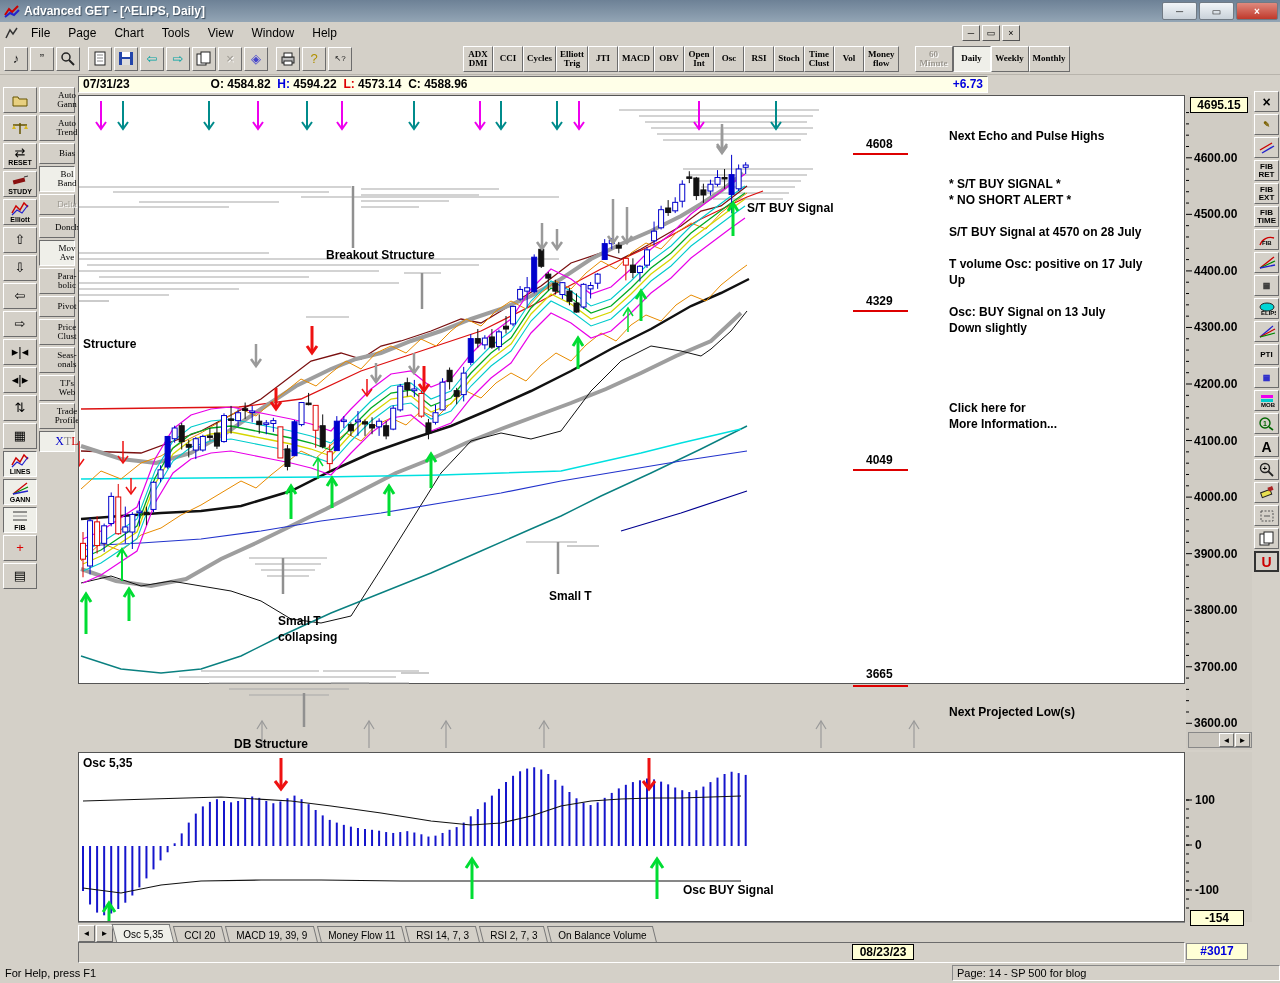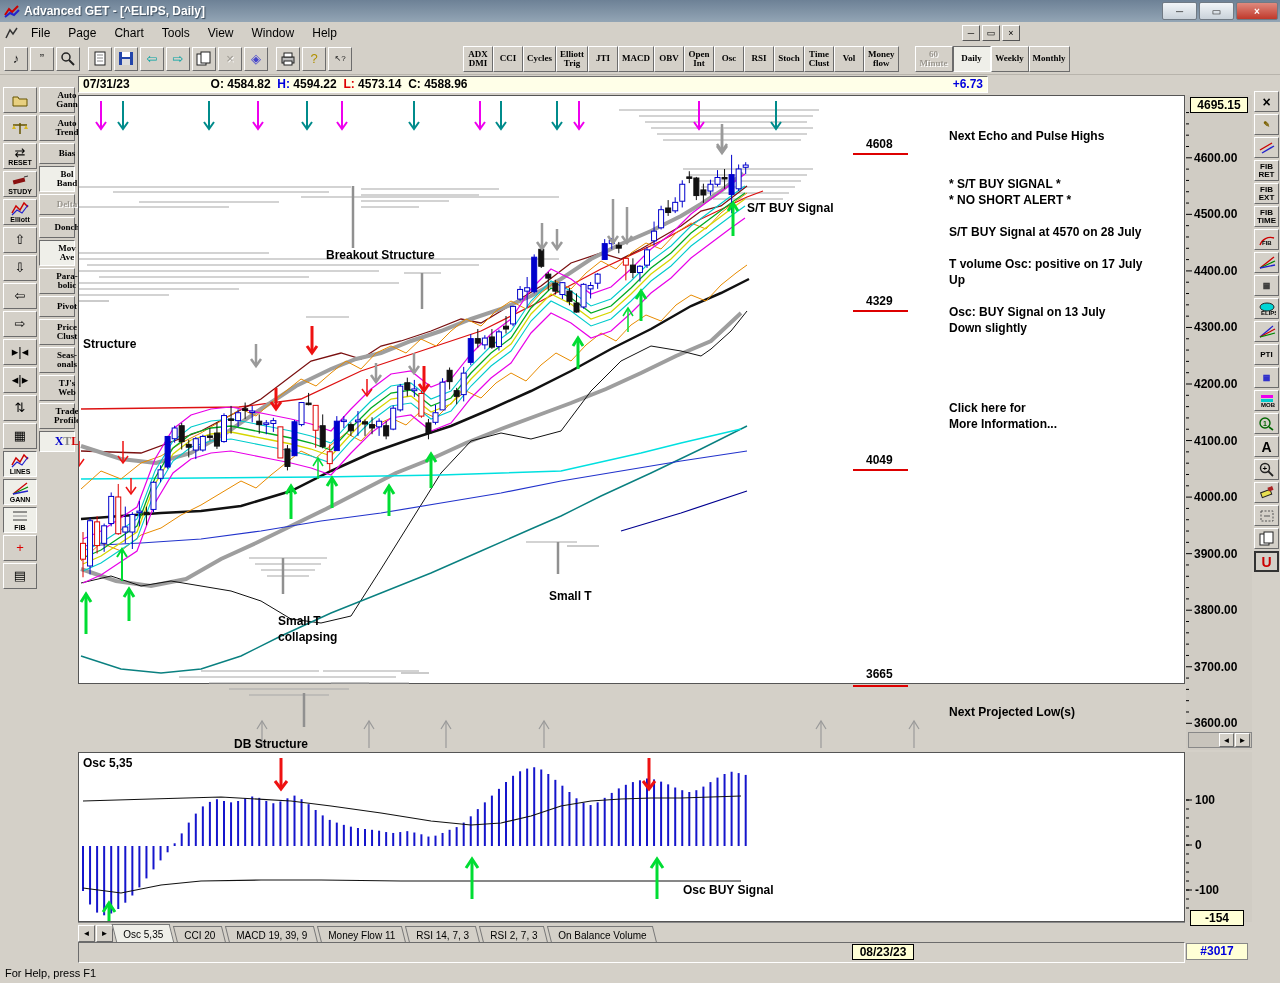--- a/index.html
+++ b/index.html
@@ -15,21 +15,21 @@
   .mdibtn{width:16px;height:14px;background:#d4d0c8;border:1px solid;border-color:#fff #555 #555 #fff;font-size:9px;display:flex;align-items:center;justify-content:center;margin-left:2px;}
   #toolbar{left:0;top:43px;width:1280px;height:31px;background:#d4d0c8;display:flex;align-items:center;border-bottom:1px solid #b8b4ac;}
   .tbtn{min-width:24px;height:24px;margin:0 1px;background:#d4d0c8;border:1px solid;border-color:#fff #6c6c6c #6c6c6c #fff;display:flex;align-items:center;justify-content:center;font-size:13px;box-sizing:border-box;}
   .tsep{width:6px;height:24px;}
   .ibtn{padding:0 3px;min-width:30px;height:26px;background:#d4d0c8;border:1px solid;border-color:#fff #6c6c6c #6c6c6c #fff;display:flex;align-items:center;justify-content:center;font-size:9px;line-height:9px;text-align:center;white-space:pre-line;box-sizing:border-box;font-family:"Liberation Serif",serif;font-weight:bold;}
   .pressed{border-color:#6c6c6c #fff #fff #6c6c6c !important;background:#efefe9 !important;}
   .disabled{color:#9a968e !important;text-shadow:1px 1px 0 #fff;}
   
   .sicon{width:34px;height:26px;margin:1px 0;background:#d4d0c8;border:1px solid;border-color:#fff #6c6c6c #6c6c6c #fff;display:flex;flex-direction:column;align-items:center;justify-content:center;font-size:13px;line-height:12px;box-sizing:border-box;}
   .sicon .lbl{font-size:7px;line-height:7px;font-weight:bold;}
-  .sbtn{width:36px;margin:1px 0;background:#d4d0c8;border:1px solid;border-color:#fff #6c6c6c #6c6c6c #fff;display:flex;align-items:center;justify-content:center;font-size:9px;line-height:9px;text-align:center;white-space:pre-line;box-sizing:border-box;font-family:"Liberation Serif",serif;font-weight:bold;padding-left:20px;}
+  .sbtn{width:36px;margin:1px 0;background:#d4d0c8;border:1px solid;border-color:#fff #6c6c6c #6c6c6c #fff;display:flex;align-items:center;justify-content:center;font-size:9px;line-height:9px;text-align:center;white-space:pre-line;box-sizing:border-box;font-family:"Liberation Serif",serif;font-weight:normal;padding-left:20px;}
   .rbtn{width:25px;height:21px;margin:1px 0;background:#d4d0c8;border:1px solid;border-color:#fff #6c6c6c #6c6c6c #fff;display:flex;align-items:center;justify-content:center;font-size:8px;line-height:8px;font-weight:bold;text-align:center;white-space:pre-line;box-sizing:border-box;}
   
   #infobar{left:78px;top:76px;width:910px;height:17px;background:#ffffe8;border:1px solid;border-color:#6c6c6c #fff #fff #6c6c6c;display:flex;align-items:flex-start;font-weight:bold;font-size:12px;box-sizing:border-box;}
   #chartwrap{left:78px;top:95px;width:1107px;height:589px;background:#fff;border:1px solid #555;box-sizing:border-box;}
   #oscwrap{left:78px;top:752px;width:1107px;height:170px;background:#fff;border:1px solid #555;box-sizing:border-box;}
   #pscale{left:1186px;top:95px;width:66px;height:655px;background:#d0ccc4;}
   #oscscale{left:1186px;top:752px;width:66px;height:170px;background:#d0ccc4;}
   .valbox{position:absolute;background:#ffffd6;border:1px solid #000;font-weight:bold;font-size:12px;padding:0 2px;}
   #tabrow{left:78px;top:922px;width:1107px;height:20px;background:#d4d0c8;border-top:1px solid #888;display:flex;align-items:flex-end;}
   .tab{height:16px;padding:0 8px;margin-right:3px;background:#d4d0c8;border:1px solid #777;border-bottom:none;transform:skewX(14deg);display:flex;align-items:center;}
@@ -987,14 +987,17 @@
       <div class="mon" style="left: 388px;">Jun</div>
       <div class="mon" style="left: 538px;">Jul</div>
       <div class="valbox" style="left: 753px; top: 1px; width: 56px; text-align: center; margin-left: 20px;">08/23/23</div>
     </div>
   <div class="abs valbox" style="left:1186px;top:943px;width:62px;height:17px;text-align:center;color:#0000dd;box-sizing:border-box;border:1px solid #888;"><span>#3017</span></div>
 
   <div id="statusbar" class="abs">
     <div class="spanel" style="width:952px;border-color:transparent;">
         <span>For Help, press F1</span>
       </div>
+    <div class="spanel" style="flex:1">
+        <span>Page: 14 - SP 500 for blog</span>
+      </div>
   </div>
 </div>
 
 </body></html>

